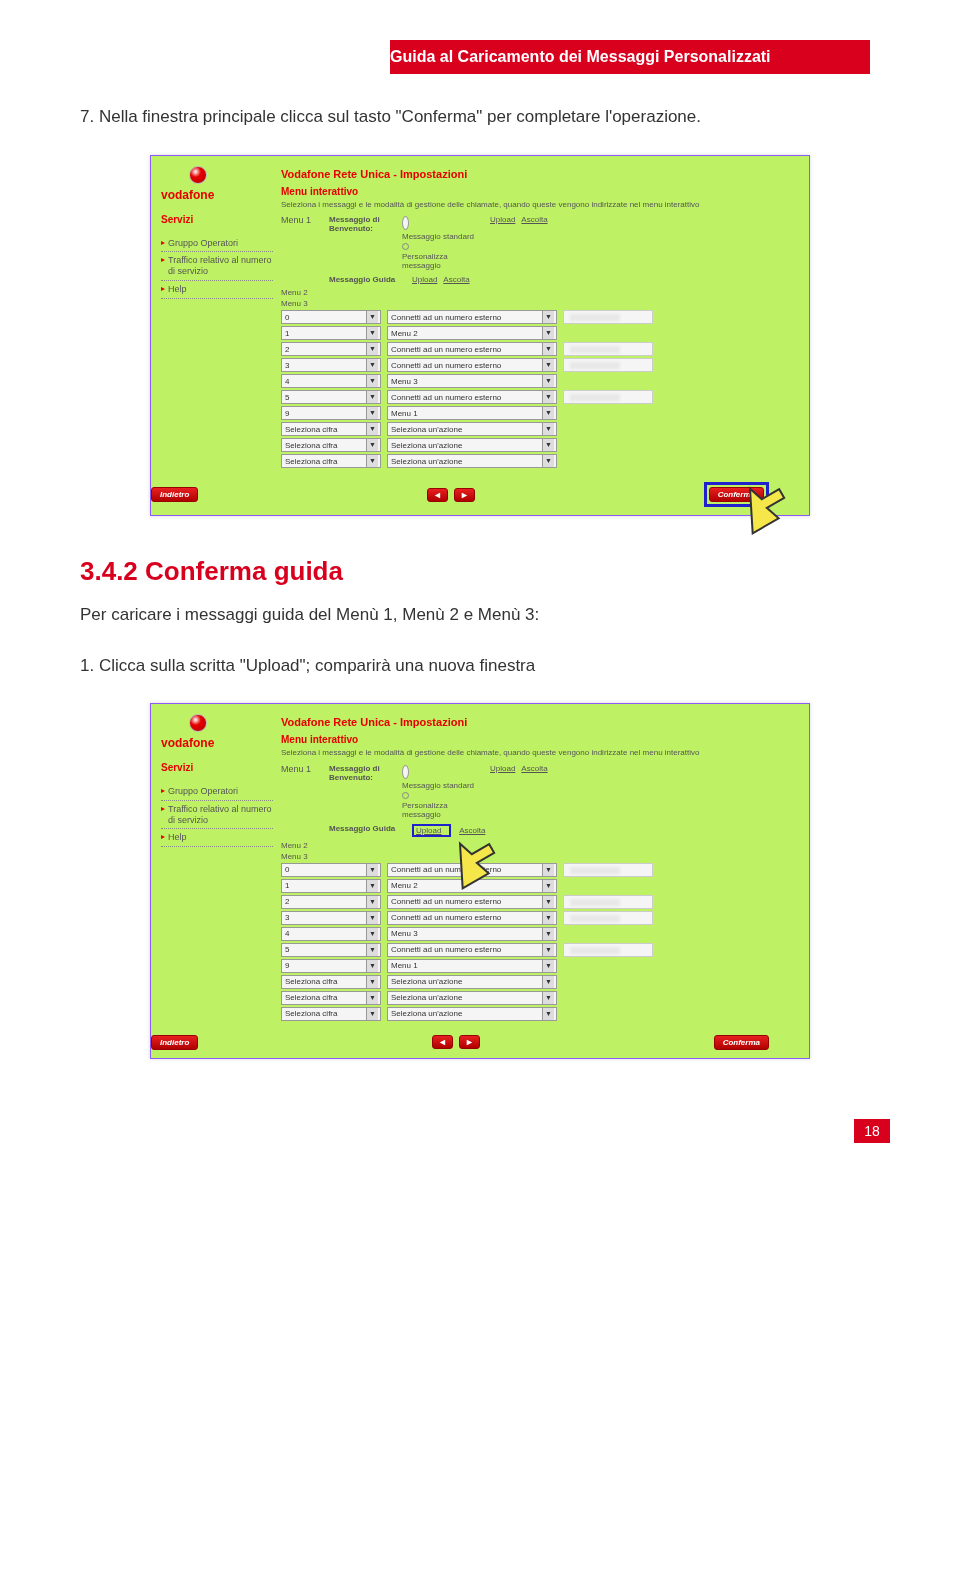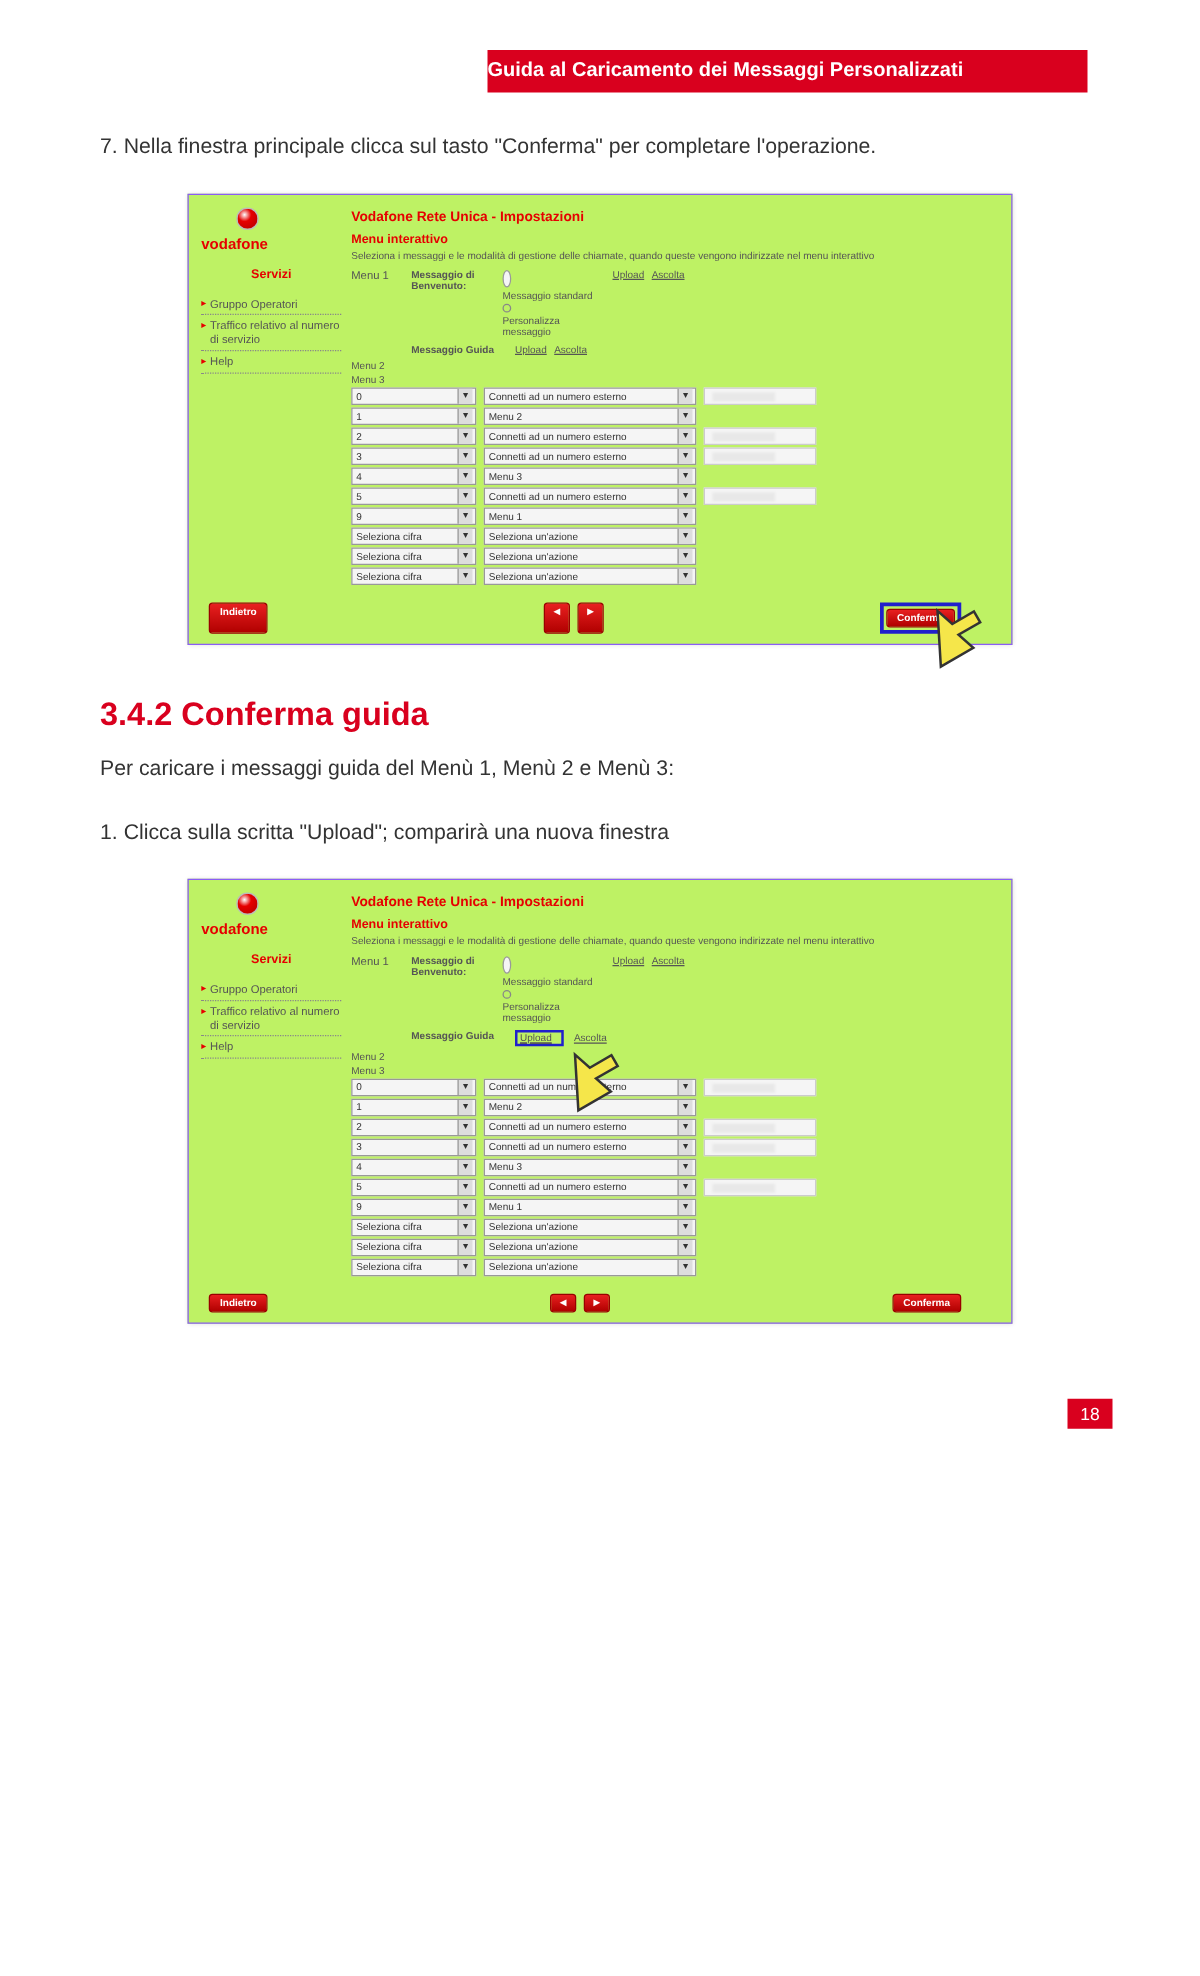--- a/index.html
+++ b/index.html
@@ -70,21 +70,20 @@
     top: 22px;
     color: #e60000;
     font-weight: bold;
     font-size: 12px;
   }
   .servizi {
     color: #e60000;
     font-weight: bold;
     font-size: 10px;
     margin-bottom: 10px;
-    text-align: center;
   }
   .side-item {
     border-bottom: 1px dotted #888;
     padding: 3px 0;
     display: flex;
     align-items: flex-start;
     gap: 3px;
     color: #555;
     line-height: 1.2;
   }
@@ -185,21 +184,23 @@
     content:"";
     position:absolute;
     left:6px;top:3px;
     width:50px;height:7px;
     background: #e8e8e8;
     filter: blur(1px);
   }
   .action-bar {
     display:flex;
     justify-content: space-between;
-    padding: 4px 40px 8px 16px;
+    align-items: center;
+    padding: 4px 40px 8px 0;
+    font-style: italic;
   }
   .btn-red {
     background: linear-gradient(#e82020,#b00000);
     color:#fff;
     font-size:8px;
     font-weight:bold;
     padding:2px 8px;
     border-radius:3px;
     border:1px solid #900;
   }

